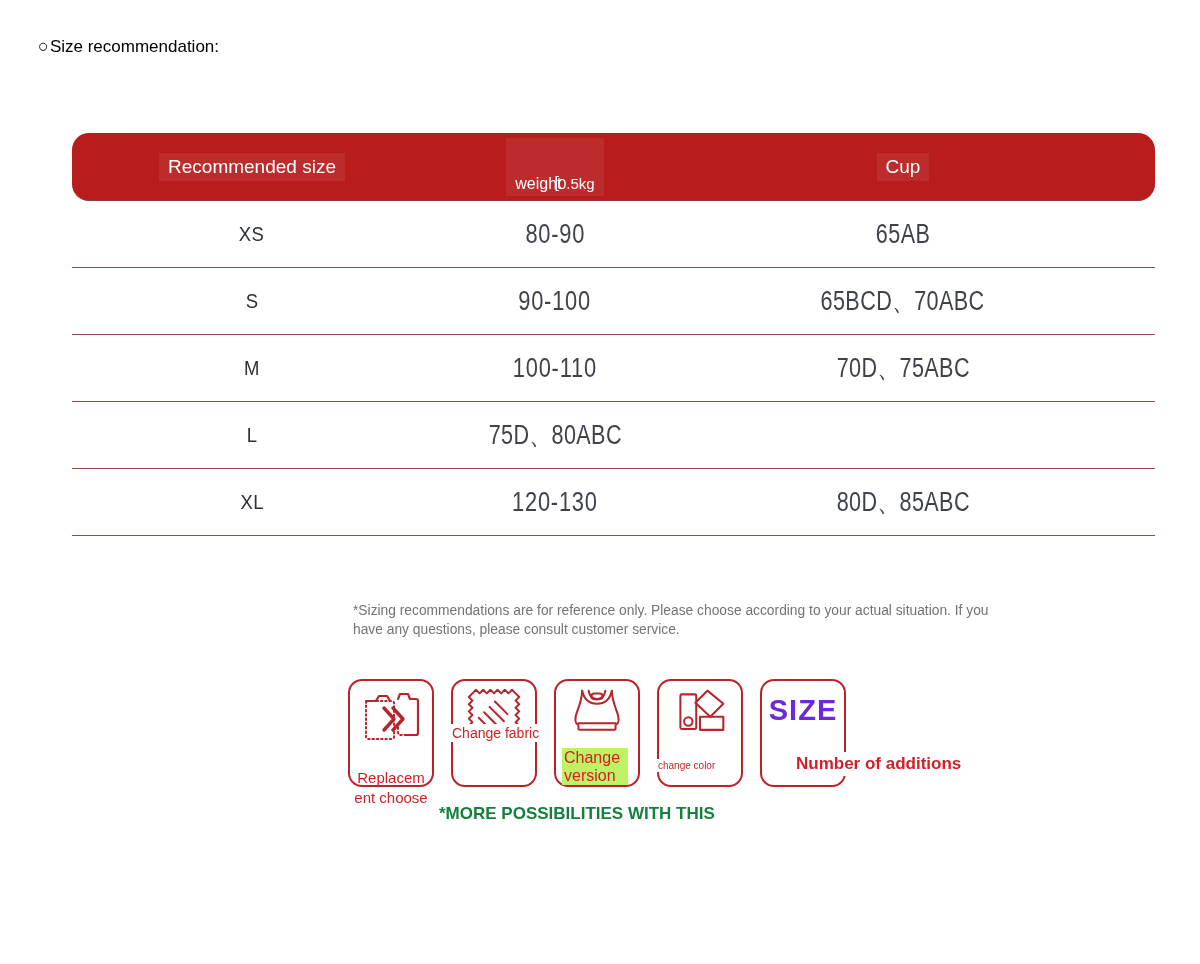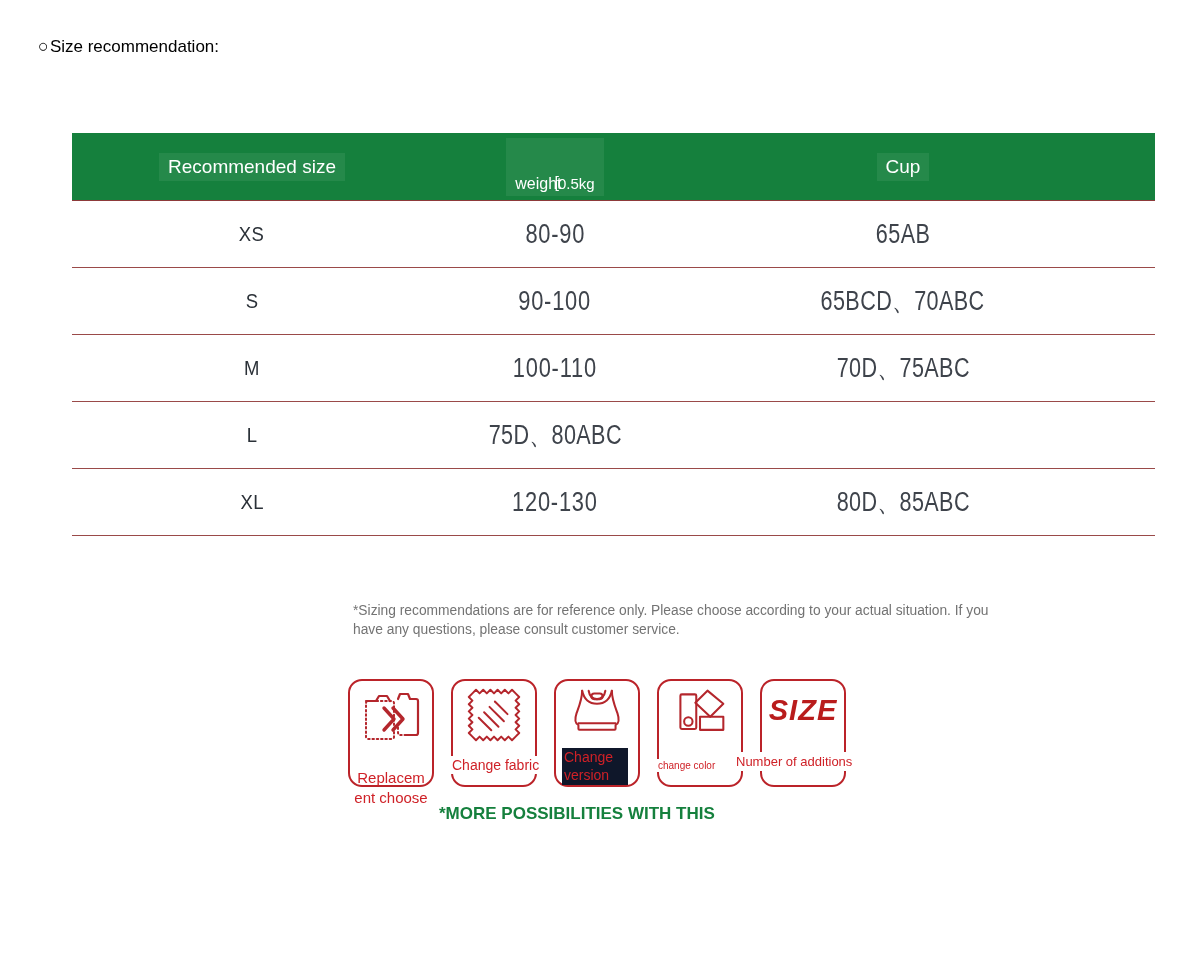--- a/index.html
+++ b/index.html
@@ -6,21 +6,21 @@
   .screen{
     position:relative;width:1200px;height:964px;background:#ffffff;overflow:hidden;
     font-family:"Liberation Sans","DejaVu Sans",sans-serif;
   }
   
   .page-title{position:absolute;left:38px;top:36px;font-size:17px;color:#000;display:flex;align-items:center;}
   .page-title .bullet{font-size:18px;margin-right:1px;}
   
   .size-table{position:absolute;left:72px;top:133px;width:1083px;}
   .trow{display:grid;grid-template-columns:360px 246px 450px;align-items:center;}
-  .thead{height:67px;background:#15803d;border-bottom:1.5px solid #8d3a3a;}
+  .thead{height:67px;background:#b91c1c;border-bottom:1.5px solid #8d3a3a;border-radius:17px;}
   .thead .cell{display:flex;justify-content:center;align-items:center;}
   .hdr-chip{background:rgba(255,255,255,0.07);padding:3px 9px;color:#fff;font-size:19px;white-space:nowrap;}
   .wt-chip{display:flex;align-items:baseline;}
   .wt-label{font-size:16px;color:#fff;margin-top:34px;}
   .wt-bracket{font-size:16px;color:#fff;margin-left:-7px;position:relative;top:-1px;}
   .wt-value{font-size:15px;color:#fff;margin-left:-1px;}
   .tbody .trow{height:66px;border-bottom:1.5px solid #9a4a49;}
   .cell{text-align:center;}
   .size-label{display:inline-block;font-size:21px;color:#2b3138;transform:scaleX(0.88);letter-spacing:0.5px;}
   .num-val{display:inline-block;font-size:28px;font-weight:400;color:#3e434b;transform:scaleX(0.78);letter-spacing:1px;white-space:nowrap;}
@@ -28,28 +28,28 @@
   
   .disclaimer{position:absolute;left:353px;top:574px;width:640px;font-size:13.8px;line-height:18.5px;color:#737373;margin-top:28px;}
   
   .feat-box{position:absolute;width:86px;height:108px;border:2px solid #bb2329;border-radius:14px;box-sizing:border-box;background:transparent;display:flex;justify-content:center;}
   .feat-box svg{margin-top:7px;}
   .fb1{left:348px;top:679px;}
   .fb2{left:451px;top:679px;}
   .fb3{left:554px;top:679px;}
   .fb4{left:657px;top:679px;}
   .fb5{left:760px;top:679px;}
-  .size-word{position:absolute;left:760px;top:694px;width:86px;text-align:center;font-size:29px;font-weight:800;letter-spacing:1px;color:#b91c1c;font-style:italic;}
+  .size-word{position:absolute;left:760px;top:694px;width:86px;text-align:center;font-size:29px;font-weight:800;letter-spacing:1px;color:#6d28d9;}
   .feat-label{position:absolute;color:#cf2127;white-space:nowrap;}
   .lbl-brand1{left:348px;top:769px;width:86px;text-align:center;font-size:15px;}
   .lbl-brand2{left:348px;top:789px;width:86px;text-align:center;font-size:15px;}
-  .lbl-fabric{left:450px;top:756px;font-size:14px;background:#fff;padding:1px 2px;text-align:right;}
-  .lbl-version{left:562px;top:748px;font-size:14px;line-height:17.5px;background:#0f172a;padding:1px 2px;white-space:normal;width:62px;}
+  .lbl-fabric{left:450px;top:724px;font-size:14px;background:#fff;padding:1px 2px;text-align:right;}
+  .lbl-version{left:562px;top:748px;font-size:16px;line-height:17.5px;background:#bef264;padding:1px 2px;white-space:normal;width:62px;}
   .lbl-color{left:656px;top:759px;font-size:10px;background:#fff;padding:1px 2px;}
-  .lbl-additions{left:733px;top:752px;font-size:13px;font-weight:400;background:#fff;padding:2px 3px;}
+  .lbl-additions{left:793px;top:752px;font-size:17px;font-weight:700;background:#fff;padding:2px 3px;}
   .feat-caption{position:absolute;left:433px;top:802px;font-size:17px;font-weight:600;color:#15803d;background:#fff;padding:2px 6px;white-space:nowrap;}
   .icon-stroke{fill:none;stroke:#b4262c;stroke-width:2.2;stroke-linecap:round;stroke-linejoin:round;}
   .icon-stroke-bold{fill:none;stroke:#b4262c;stroke-width:3.4;stroke-linecap:round;stroke-linejoin:round;}
   .icon-dotted{fill:none;stroke:#b4262c;stroke-width:2;stroke-dasharray:1.5 2.8;stroke-linecap:round;}
 </style>
 </head>
 <body>
 
 <div class="screen">
 

